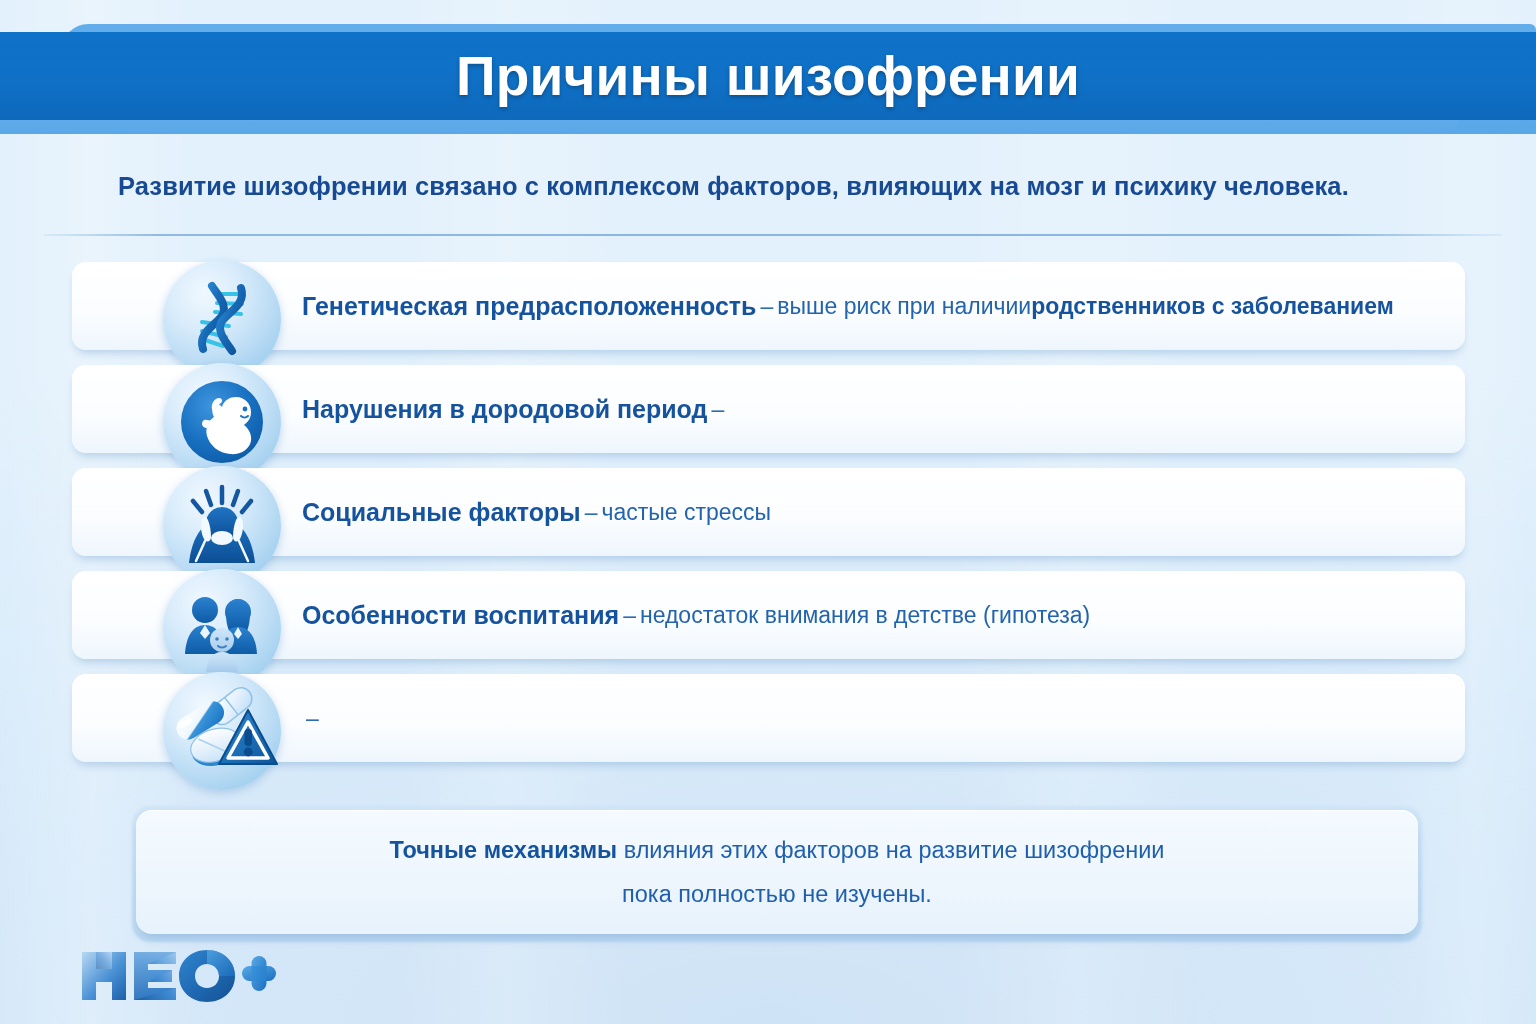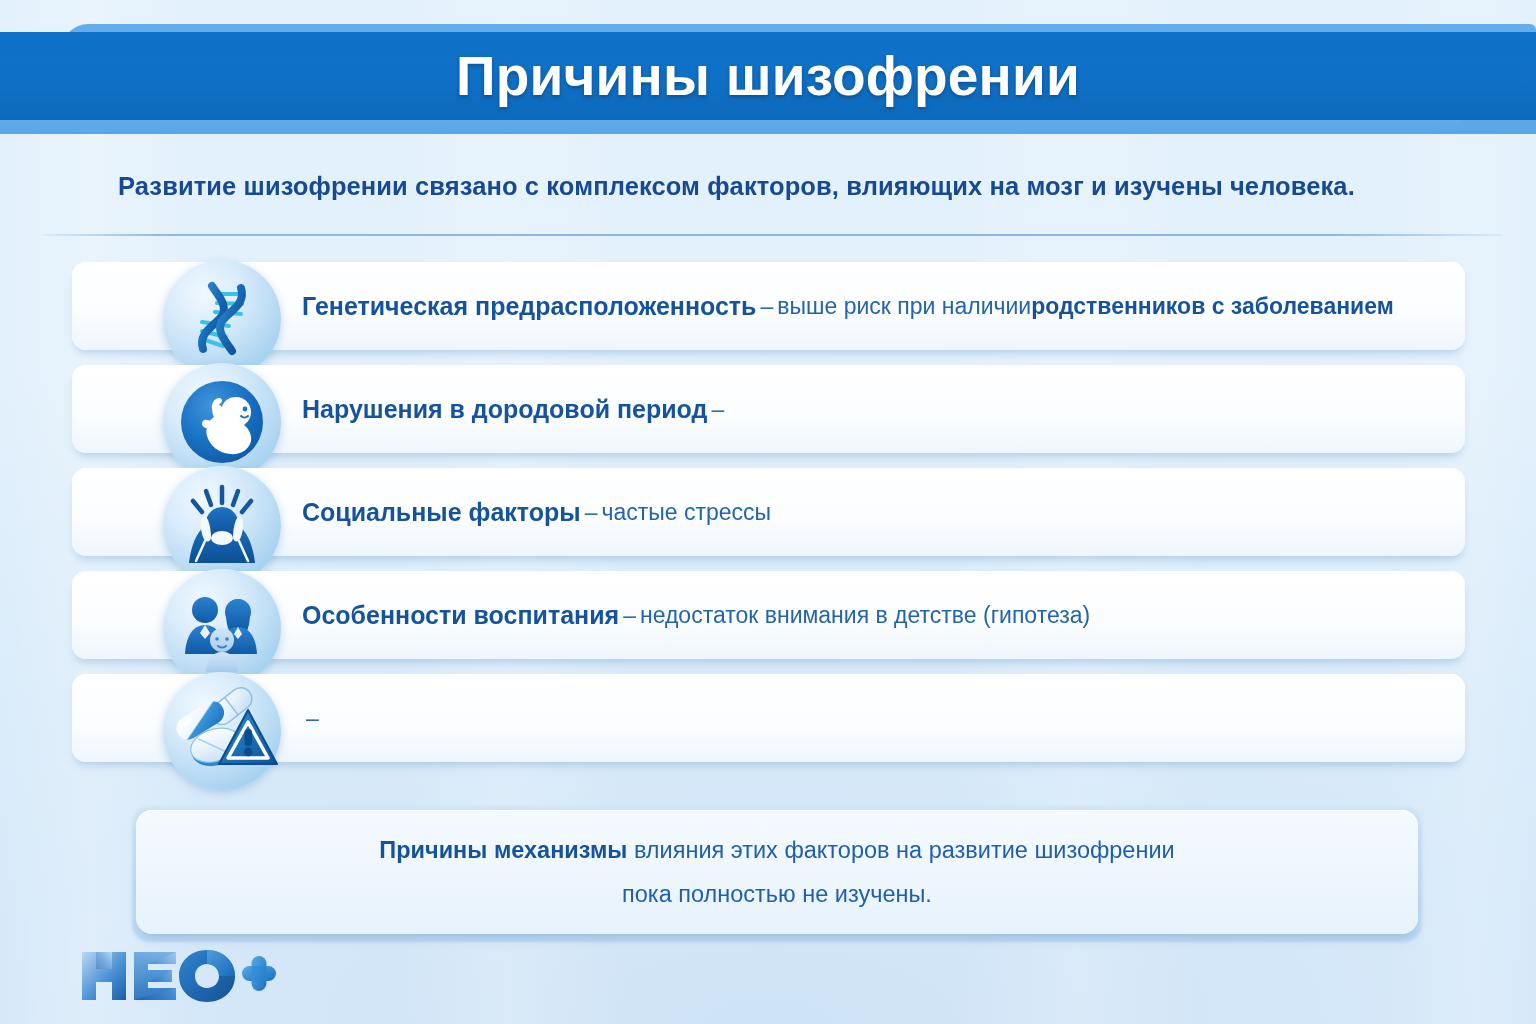--- a/index.html
+++ b/index.html
@@ -247,21 +247,21 @@
 <div class="poster">
   <div class="bg-streaks"></div>
 
   <div class="header-wrap">
     <div class="header-under"></div>
     <div class="header-under2"></div>
     <div class="header-band"></div>
     <div class="header-title">Причины шизофрении</div>
   </div>
 
-  <div class="intro">Развитие шизофрении связано с комплексом факторов, влияющих на мозг и изучены человека.</div>
+  <div class="intro">Развитие шизофрении связано с комплексом факторов, влияющих на мозг и психику человека.</div>
   <div class="divider"></div>
 
   <div class="rows">
 
     <div class="row">
       <div class="row-card"></div>
       <div class="row-text">
         <span class="lead">Генетическая предрасположенность</span>
         <span class="dash">–</span>
         <span class="rest">выше риск при наличии </span>
@@ -448,21 +448,21 @@
           <circle cx="84.2" cy="76" r="4.4" fill="#0b4c8e"></circle>
         </svg>
       </div>
     </div>
 
   </div>
 
   <div class="conclusion-shadow"></div>
   <div class="conclusion">
     <div class="conclusion-line">
-      <span class="emph">Причины механизмы</span><span> влияния этих факторов на развитие шизофрении</span>
+      <span class="emph">Точные механизмы</span><span> влияния этих факторов на развитие шизофрении</span>
     </div>
     <div class="conclusion-line">пока полностью не изучены.</div>
   </div>
 
   <div class="logo">
     <svg width="200" height="62" viewBox="0 0 200 62" aria-hidden="true">
       <defs>
         <linearGradient id="lgA" x1="0" y1="0" x2="1" y2="1">
           <stop offset="0%" stop-color="#b9d8f2"></stop>
           <stop offset="55%" stop-color="#4b92d6"></stop>

